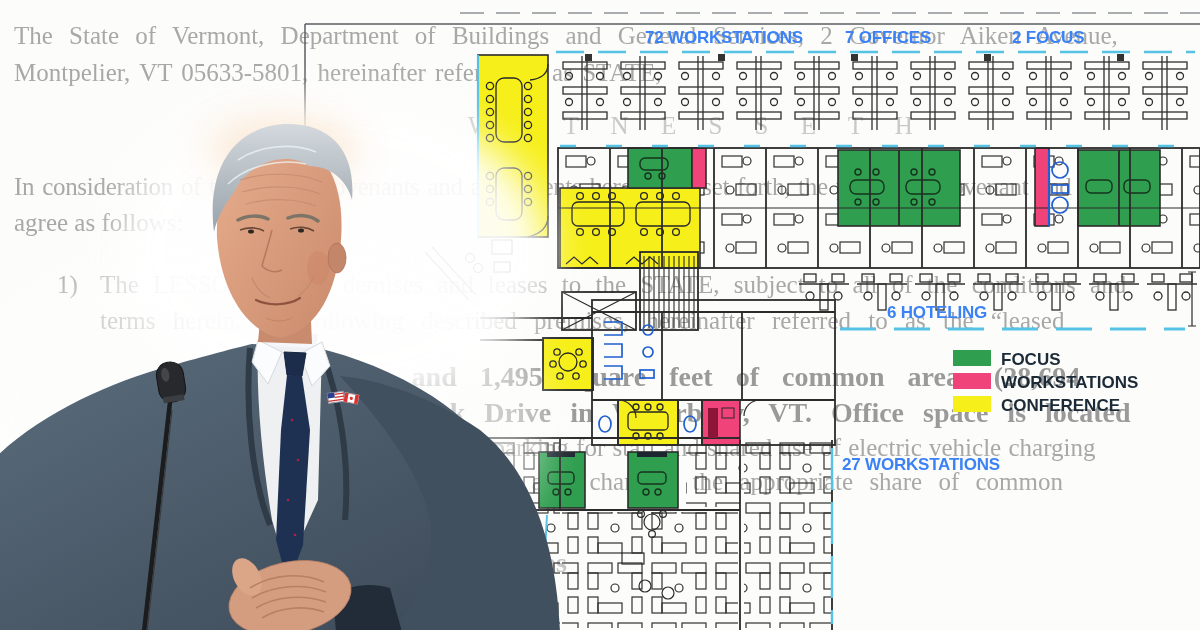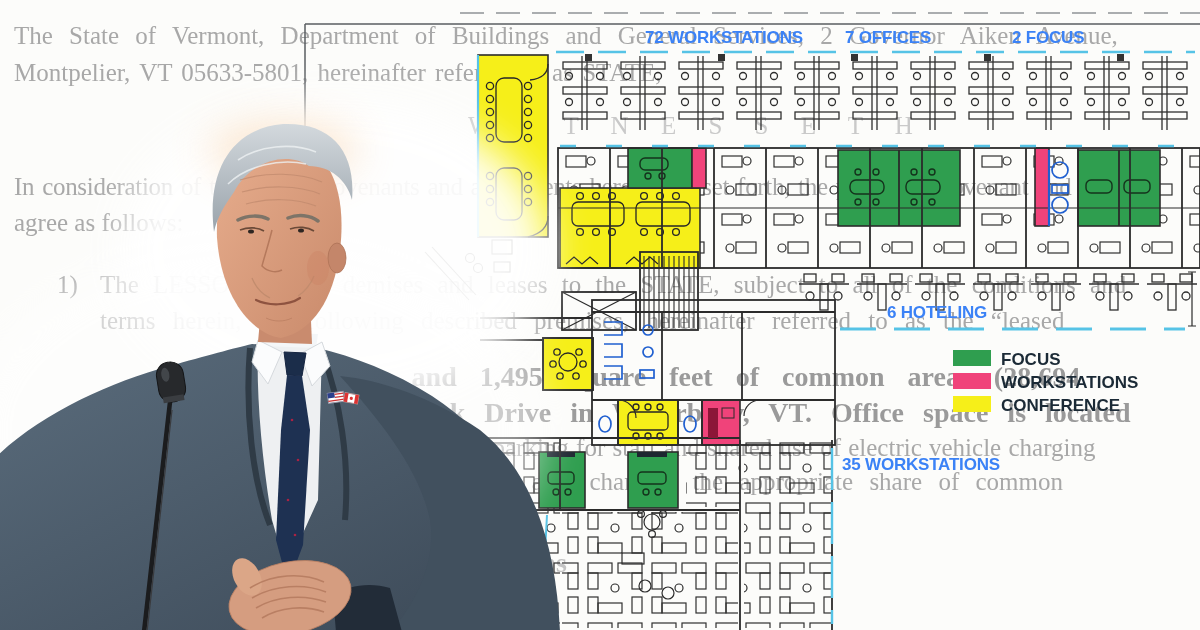--- a/index.html
+++ b/index.html
@@ -281,21 +281,21 @@
       <circle cx="645" cy="586" r="6"></circle>
         <circle cx="668" cy="593" r="6"></circle>
         <rect x="622" y="553" width="22" height="11"></rect>
     </g>
   </svg>
 
   <div class="plan-label lab72">72 WORKSTATIONS</div>
   <div class="plan-label lab16">7 OFFICES</div>
   <div class="plan-label lab8">2 FOCUS</div>
   <div class="plan-label lab6">6 HOTELING</div>
-  <div class="plan-label lab35">35 WORKSTATIONS</div>
+  <div class="plan-label lab35">27 WORKSTATIONS</div>
 
   <div class="legend">
     <div class="leg-row">
       <span class="sw sw-focus"></span>
       <span class="leg-label">FOCUS</span>
     </div>
     <div class="leg-row">
       <span class="sw sw-kitch"></span>
       <span class="leg-label">WORKSTATIONS</span>
     </div>

